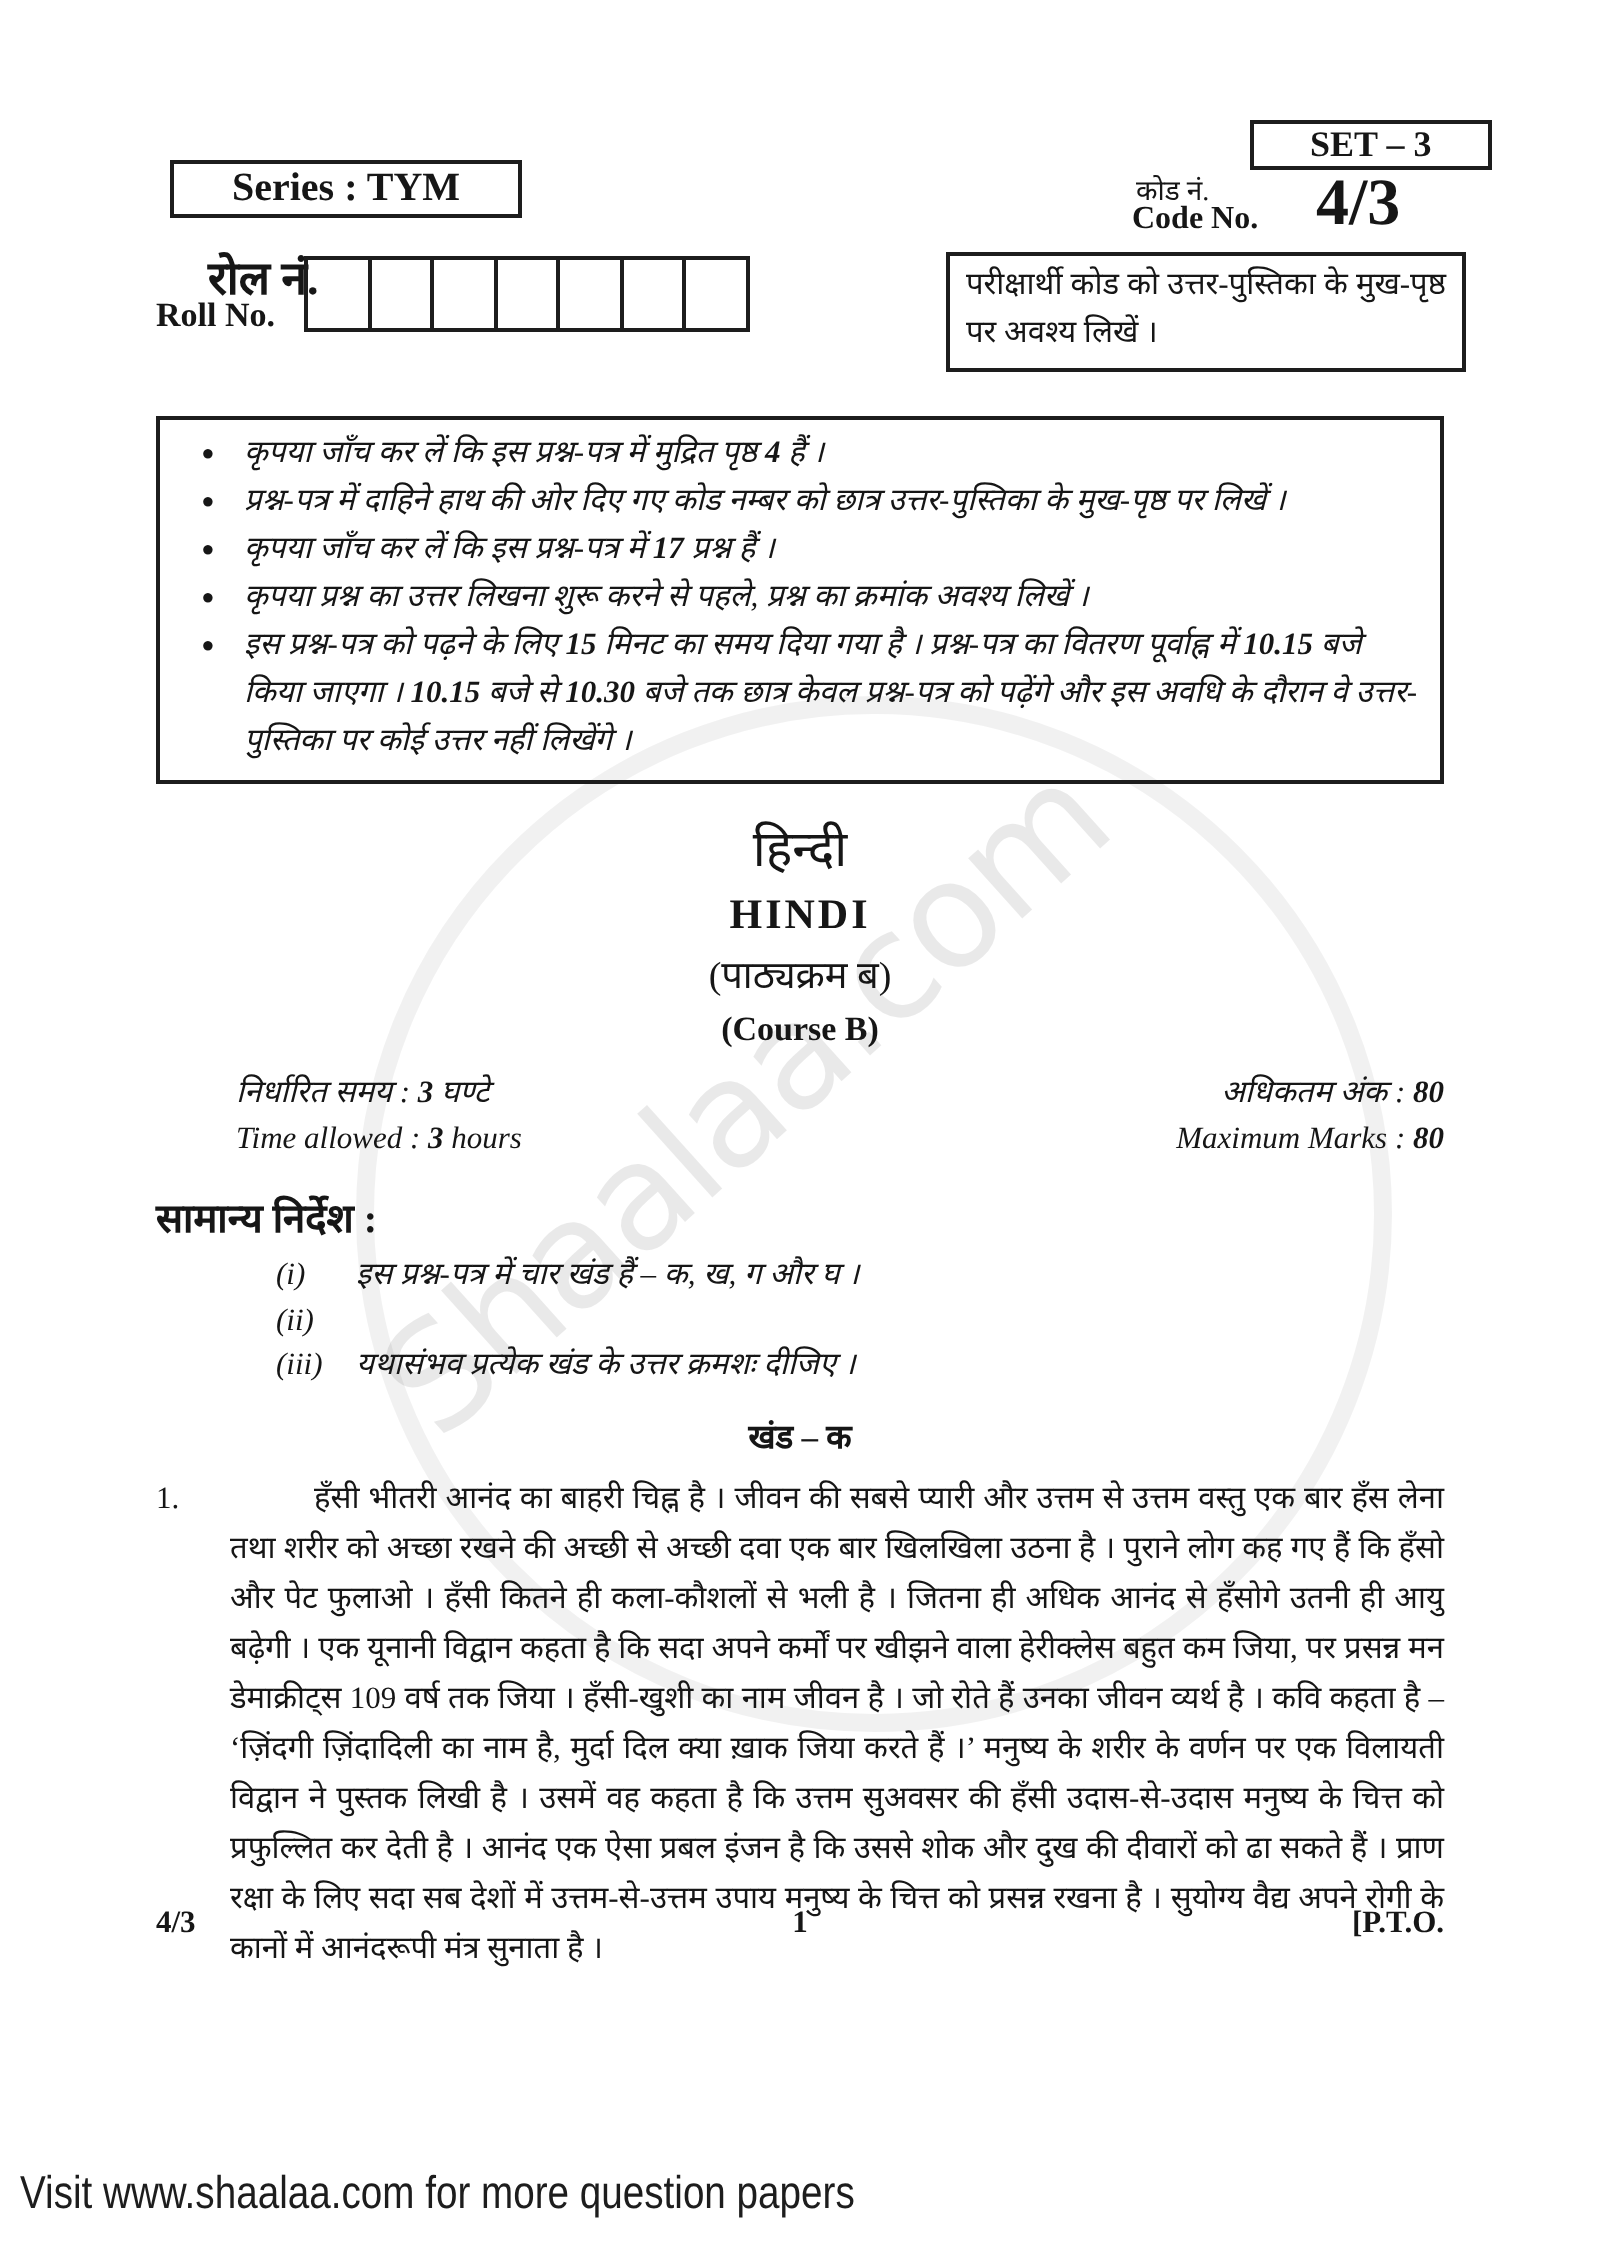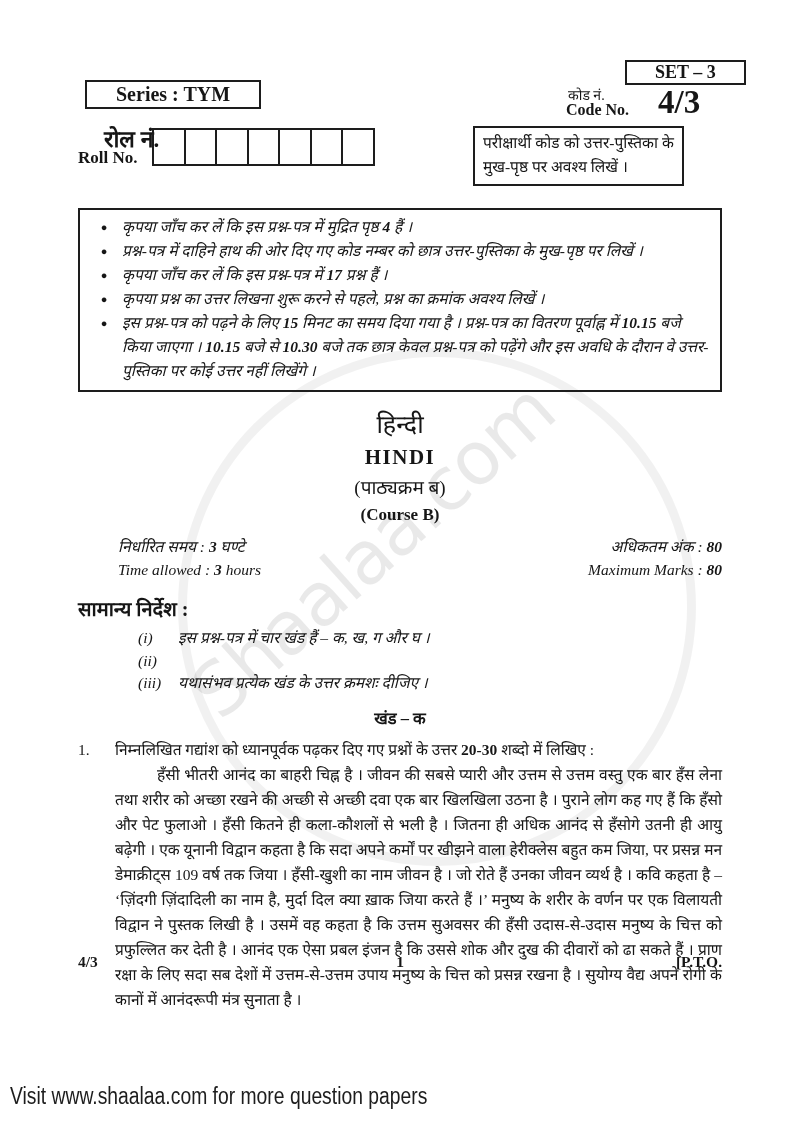--- a/index.html
+++ b/index.html
@@ -27,21 +27,21 @@
   .roll-hi   { left:80px; top:122px; font-size:23px; font-weight:bold;margin-left:24px; }
   .roll-en   { left:78px; top:148px; font-size:17px; font-weight:bold; }
   .roll-grid { left:152px; top:128px; display:flex; border:2px solid #1d1d1d; }
   .roll-cell { width:29.5px; height:34px; border-right:2px solid #1d1d1d; }
   .roll-cell:last-child { border-right:none; }
   .set-box   { left:625px; top:60px; border:2px solid #1d1d1d; padding:0px 28px;
                font-weight:bold; font-size:18px; }
   .code-hi   { left:568px; top:85px; font-size:14px; }
   .code-en   { left:566px; top:101px; font-size:16px; font-weight:bold; }
   .code-value{ left:658px; top:84px; font-size:33px; font-weight:bold; }
-  .code-note { left:473px; top:126px; width:211px; box-sizing:border-box;
+  .code-note { left:473px; top:126px; width:260px; box-sizing:border-box;
                border:2px solid #1d1d1d; padding:3px 8px 5px 8px;
                font-size:15.5px; line-height:24px; text-align:justify; }
   
   .notices { position:absolute; left:78px; top:208px; width:644px; box-sizing:border-box;
              border:2px solid #1d1d1d; padding:5px 10px 7px 6px; }
   .notice  { display:flex; line-height:24px; font-size:15.5px; }
   .notice .dot { width:36px; text-align:center; font-size:11px; }
   .notice .txt { flex:1;font-style:italic; }
   
   .main { position:absolute; left:78px; top:400px; width:644px; }
@@ -155,21 +155,20 @@
         <span class="num">(iii)</span>
         <span class="txt">यथासंभव प्रत्येक खंड के उत्तर क्रमशः दीजिए ।</span>
       </div>
     </div>
 
     <div class="section-head">खंड – क</div>
 
     <div class="question">
       <div class="q-num">1.</div>
       <div class="q-body">
-        <div class="q-prompt">निम्नलिखित गद्यांश को ध्यानपूर्वक पढ़कर दिए गए प्रश्नों के उत्तर <b>20-30</b> शब्दो में लिखिए :</div>
         <div class="passage">हँसी भीतरी आनंद का बाहरी चिह्न है । जीवन की सबसे प्यारी और उत्तम से उत्तम वस्तु एक बार हँस लेना तथा शरीर को अच्छा रखने की अच्छी से अच्छी दवा एक बार खिलखिला उठना है । पुराने लोग कह गए हैं कि हँसो और पेट फुलाओ । हँसी कितने ही कला-कौशलों से भली है । जितना ही अधिक आनंद से हँसोगे उतनी ही आयु बढ़ेगी । एक यूनानी विद्वान कहता है कि सदा अपने कर्मों पर खीझने वाला हेरीक्लेस बहुत कम जिया, पर प्रसन्न मन डेमाक्रीट्स 109 वर्ष तक जिया । हँसी-खुशी का नाम जीवन है । जो रोते हैं उनका जीवन व्यर्थ है । कवि कहता है – ‘ज़िंदगी ज़िंदादिली का नाम है, मुर्दा दिल क्या ख़ाक जिया करते हैं ।’ मनुष्य के शरीर के वर्णन पर एक विलायती विद्वान ने पुस्तक लिखी है । उसमें वह कहता है कि उत्तम सुअवसर की हँसी उदास-से-उदास मनुष्य के चित्त को प्रफुल्लित कर देती है । आनंद एक ऐसा प्रबल इंजन है कि उससे शोक और दुख की दीवारों को ढा सकते हैं । प्राण रक्षा के लिए सदा सब देशों में उत्तम-से-उत्तम उपाय मनुष्य के चित्त को प्रसन्न रखना है । सुयोग्य वैद्य अपने रोगी के कानों में आनंदरूपी मंत्र सुनाता है ।</div>
       </div>
     </div>
   </div>
 
   <div class="footer">
     <span class="l">4/3</span>
     <span class="c">1</span>
     <span class="r">[P.T.O.</span>
   </div>

